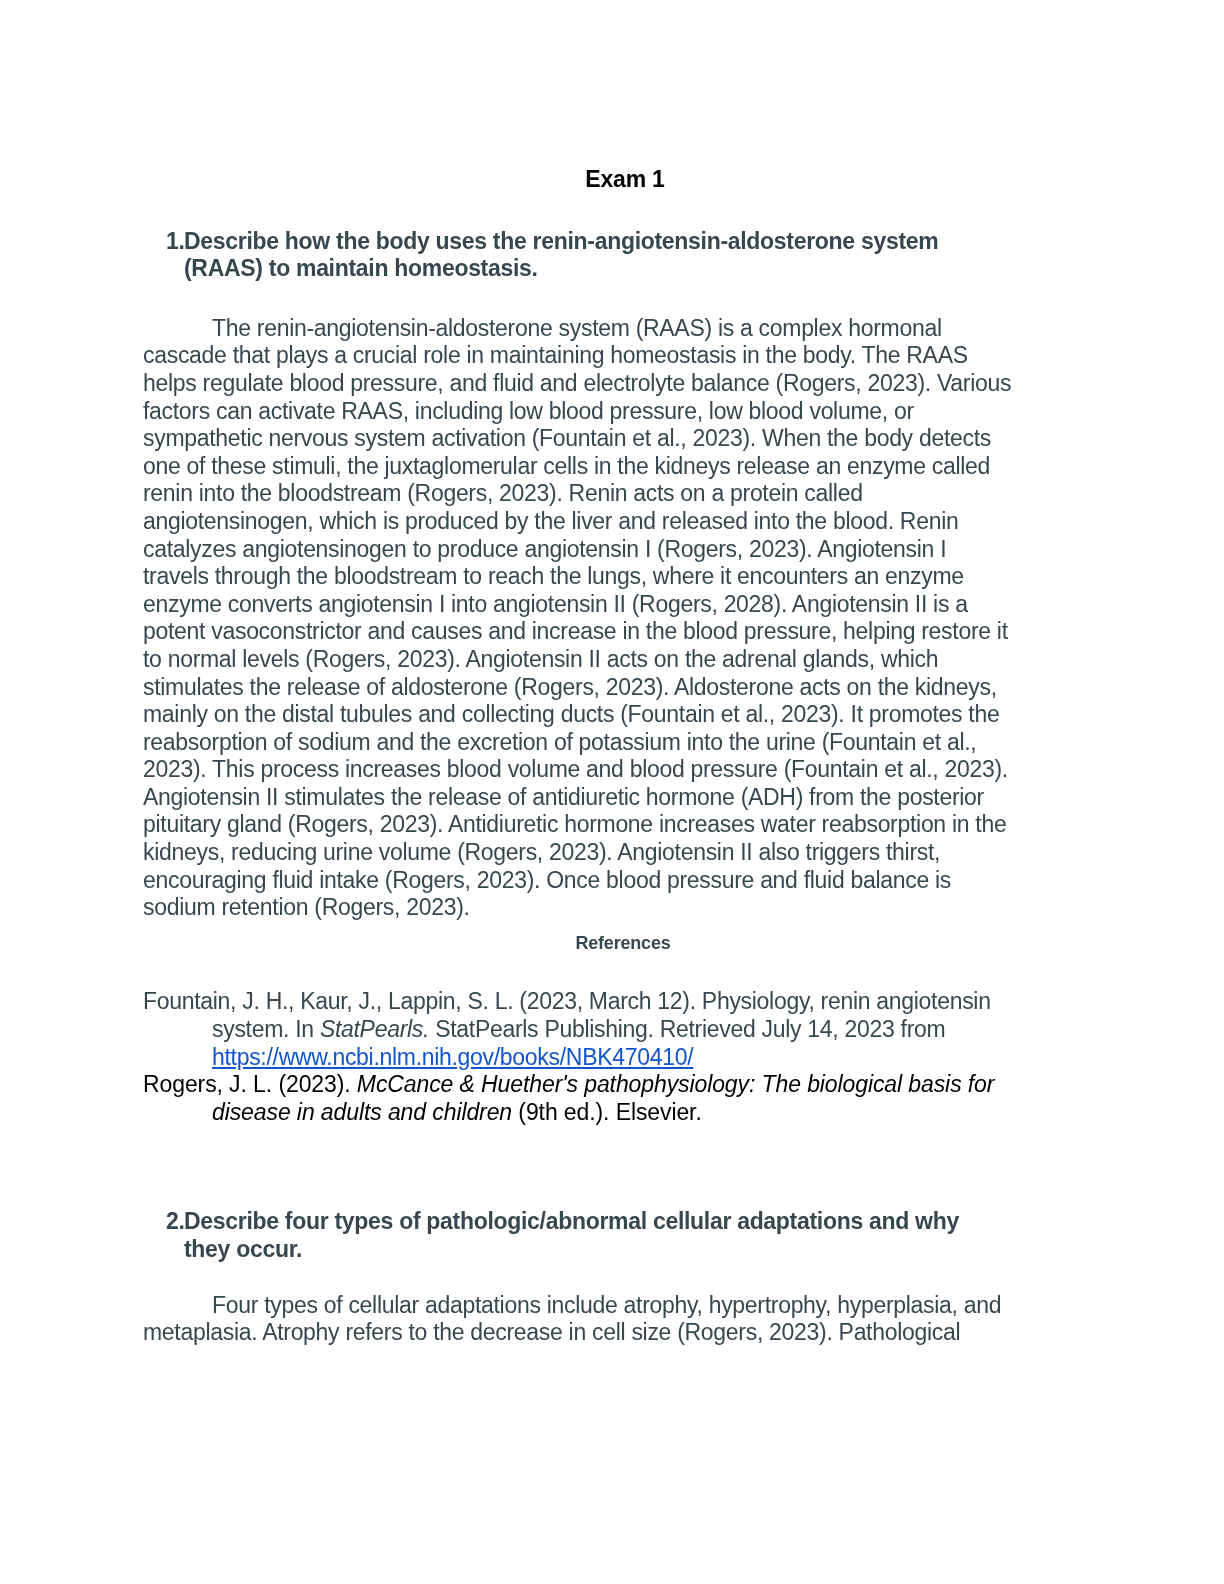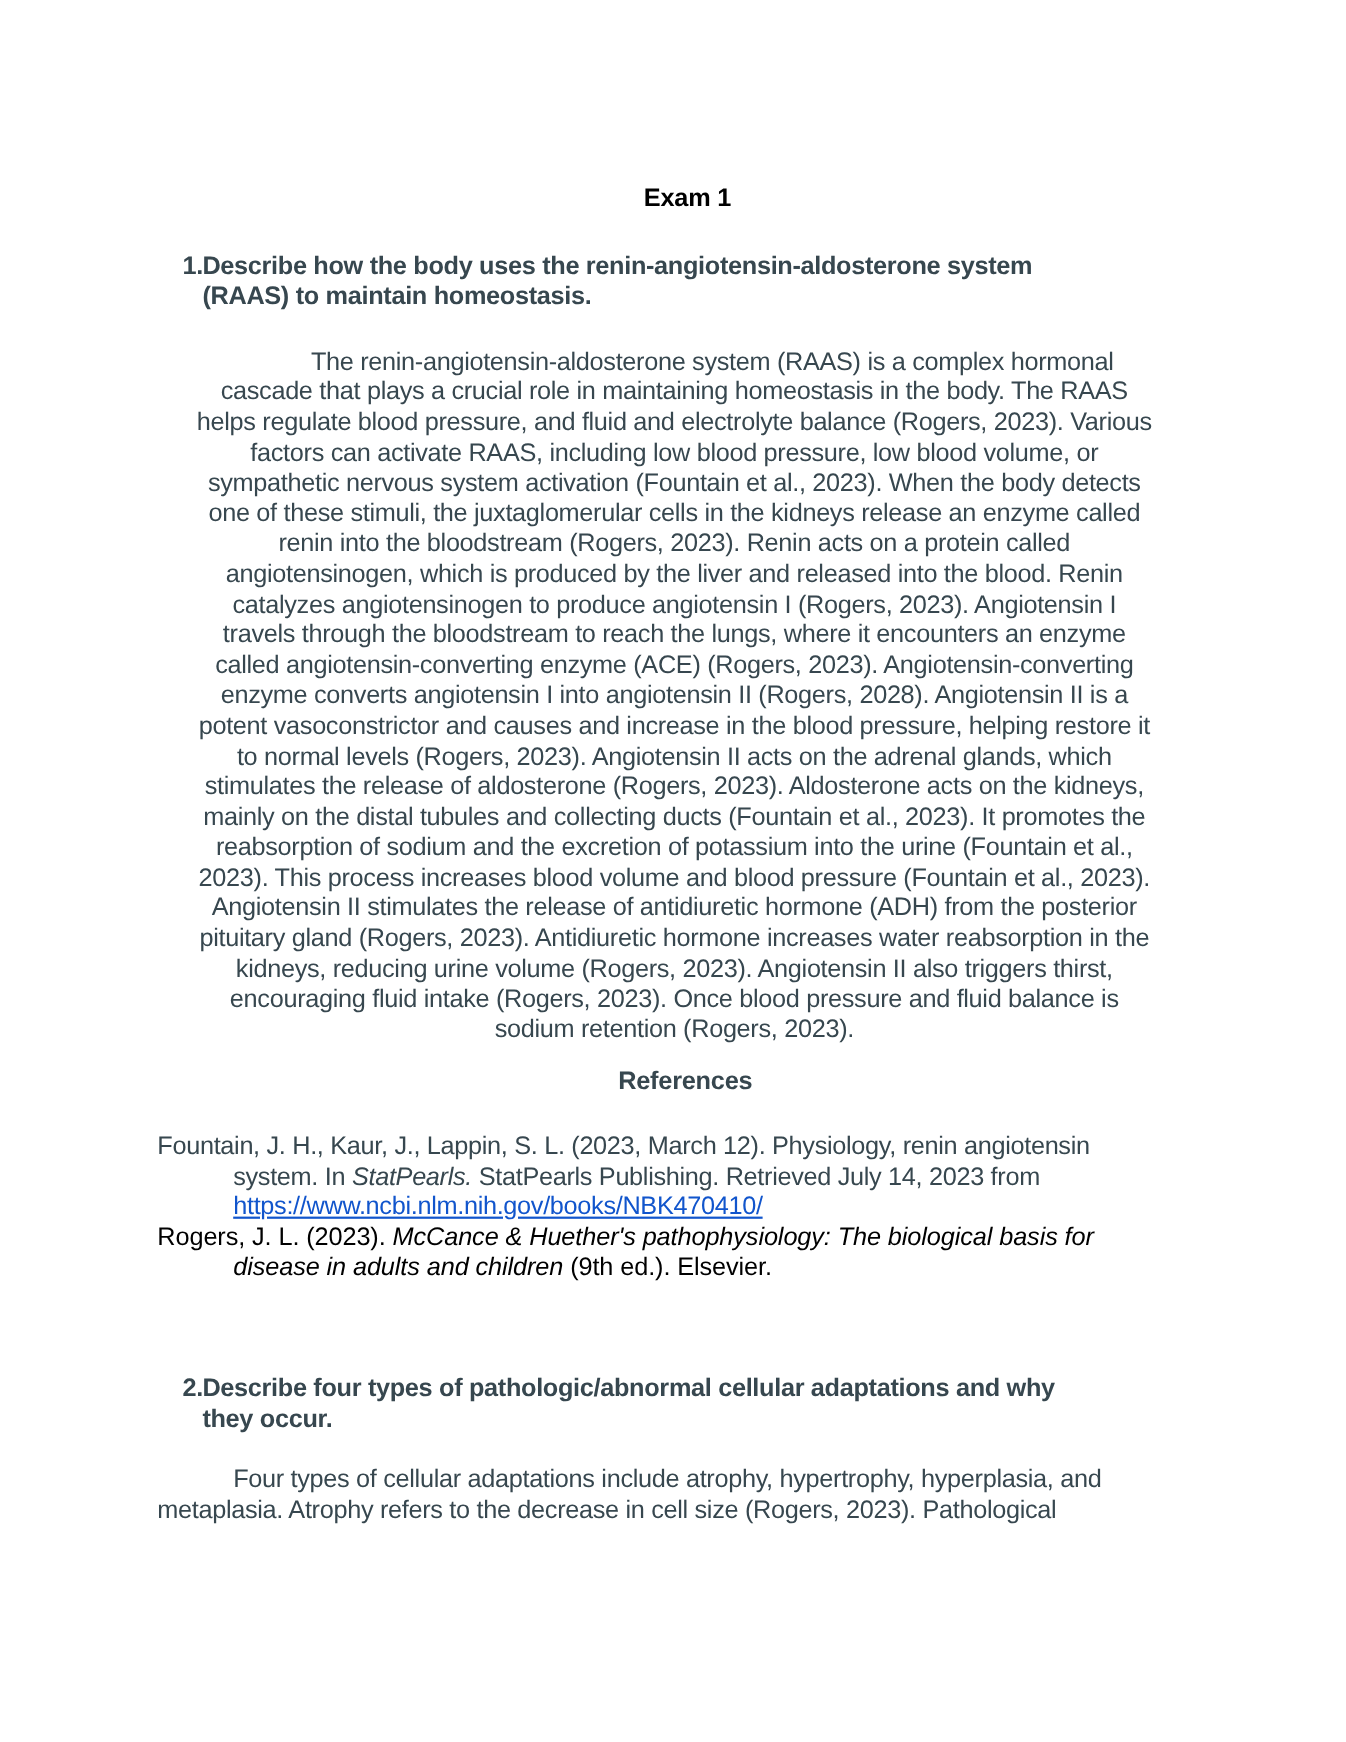--- a/index.html
+++ b/index.html
@@ -22,24 +22,24 @@
   .line{white-space:pre;line-height:27.6px;}
   .doc-title{
     text-align:center;padding-left:24px;font-weight:bold;color:var(--black);
     line-height:27.6px;margin:0;font-size:23px;letter-spacing:-0.2px;
   }
   .question{display:flex;font-weight:bold;color:var(--text);}
   .question .qnum{width:41px;padding-left:23px;flex:0 0 auto;line-height:27.6px;}
   .question .qtext{flex:1 1 auto;}
   .q1{margin-top:34px;}
   .answer .line:first-child{text-indent:69px;}
-  .answer-1{margin-top:32px;text-align:center;}
+  .answer-1{margin-top:32px;}
   .refs-heading{
-    text-align:center;padding-left:20px;font-weight:bold;margin:20px 0 0 0;
-    font-size:23px;line-height:27.6px;letter-spacing:-0.2px;
+    text-align:center;padding-left:20px;font-weight:bold;margin:8px 0 0 0;
+    font-size:18px;line-height:27.6px;letter-spacing:-0.2px;
   }
   .ref{margin:0;}
   .ref .line + .line{padding-left:69px;}
   .ref-fountain{margin-top:31px;}
   .ref-black{color:var(--black);letter-spacing:-0.1px;}
   .it{font-style:italic;}
   .link{color:var(--link);text-decoration:underline;cursor:pointer;}
   .q2{margin-top:82px;}
   .answer-2{margin-top:28px;}
 </style>
@@ -63,21 +63,20 @@
         <div class="line">The renin-angiotensin-aldosterone system (RAAS) is a complex hormonal</div>
         <div class="line">cascade that plays a crucial role in maintaining homeostasis in the body. The RAAS</div>
         <div class="line">helps regulate blood pressure, and fluid and electrolyte balance (Rogers, 2023). Various</div>
         <div class="line">factors can activate RAAS, including low blood pressure, low blood volume, or</div>
         <div class="line">sympathetic nervous system activation (Fountain et al., 2023). When the body detects</div>
         <div class="line">one of these stimuli, the juxtaglomerular cells in the kidneys release an enzyme called</div>
         <div class="line">renin into the bloodstream (Rogers, 2023). Renin acts on a protein called</div>
         <div class="line">angiotensinogen, which is produced by the liver and released into the blood. Renin</div>
         <div class="line">catalyzes angiotensinogen to produce angiotensin I (Rogers, 2023). Angiotensin I</div>
         <div class="line">travels through the bloodstream to reach the lungs, where it encounters an enzyme</div>
-        <div class="line">called angiotensin-converting enzyme (ACE) (Rogers, 2023). Angiotensin-converting</div>
         <div class="line">enzyme converts angiotensin I into angiotensin II (Rogers, 2028). Angiotensin II is a</div>
         <div class="line">potent vasoconstrictor and causes and increase in the blood pressure, helping restore it</div>
         <div class="line">to normal levels (Rogers, 2023). Angiotensin II acts on the adrenal glands, which</div>
         <div class="line">stimulates the release of aldosterone (Rogers, 2023). Aldosterone acts on the kidneys,</div>
         <div class="line">mainly on the distal tubules and collecting ducts (Fountain et al., 2023). It promotes the</div>
         <div class="line">reabsorption of sodium and the excretion of potassium into the urine (Fountain et al.,</div>
         <div class="line">2023). This process increases blood volume and blood pressure (Fountain et al., 2023).</div>
         <div class="line">Angiotensin II stimulates the release of antidiuretic hormone (ADH) from the posterior</div>
         <div class="line">pituitary gland (Rogers, 2023). Antidiuretic hormone increases water reabsorption in the</div>
         <div class="line">kidneys, reducing urine volume (Rogers, 2023). Angiotensin II also triggers thirst,</div>

